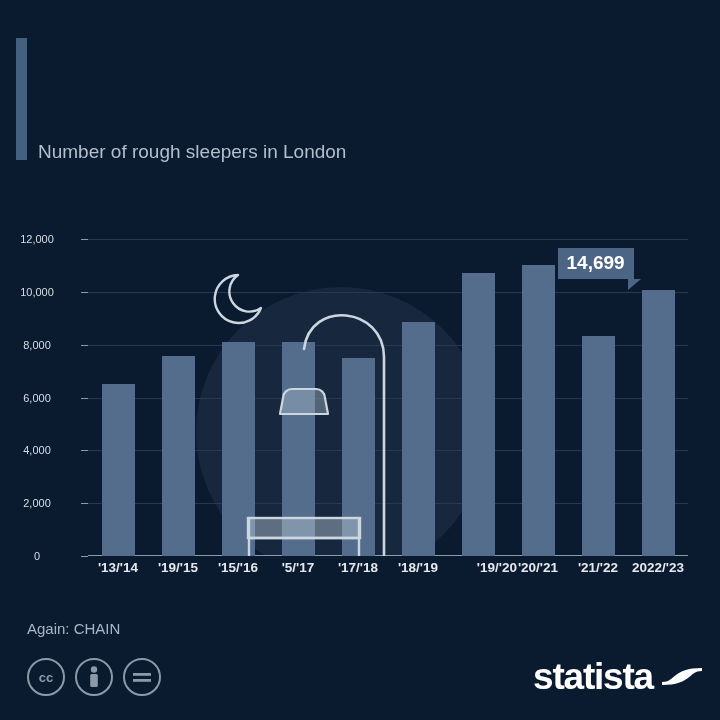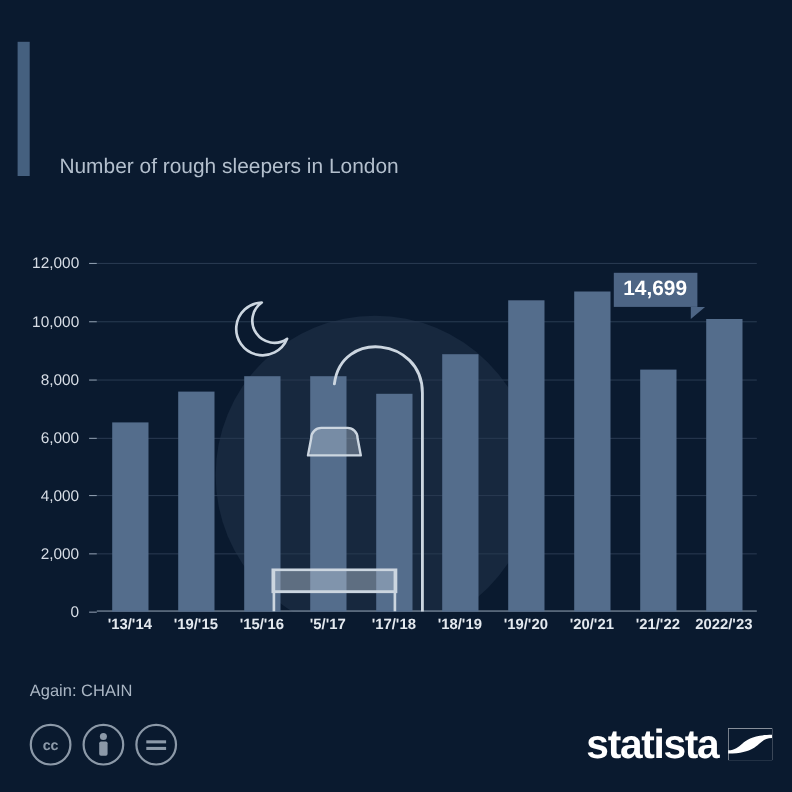--- a/index.html
+++ b/index.html
@@ -9,32 +9,32 @@
     font-family:"Liberation Sans", sans-serif;
     -webkit-font-smoothing:antialiased;
   }
   #page{position:relative;width:720px;height:720px;background:#0a1a2f;}
 
   
   .hdr{position:absolute;left:0;top:0;width:720px;height:196px;}
   .accent-bar{position:absolute;left:16px;top:38px;width:11px;height:122px;background:#45607f;}
   .title{position:absolute;left:46px;top:35px;width:640px;color:#ffffff;
     font-size:35px;line-height:41px;font-weight:bold;letter-spacing:-0.2px;}
-  .subtitle{position:absolute;left:54px;top:140px;width:640px;color:#b3bfcd;
+  .subtitle{position:absolute;left:38px;top:140px;width:640px;color:#b3bfcd;
     font-size:19px;line-height:24px;font-weight:normal;}
 
   
   .chart{position:absolute;left:0;top:196px;width:720px;height:400px;}
   .plot{position:absolute;left:88px;top:43px;width:600px;height:317px;}
 
   .gridline{position:absolute;left:0;width:600px;height:1px;background:#27384f;}
   .baseline{position:absolute;left:0;bottom:0;width:600px;height:1px;background:#8a99ab;}
 
-  .ylab{position:absolute;right:616px;width:70px;text-align:right;color:#d7dde5;
-    font-size:14px;line-height:14px;transform:translateY(-7px);white-space:nowrap;}
+  .ylab{position:absolute;right:616px;width:70px;text-align:center;color:#d7dde5;
+    font-size:11px;line-height:14px;transform:translateY(-7px);white-space:nowrap;}
   .ytick{position:absolute;left:-7px;width:7px;height:1px;background:#8a99ab;}
 
   
   .art{position:absolute;left:0;top:0;width:600px;height:317px;overflow:hidden;}
   .glow-circle{position:absolute;left:108px;top:48px;width:290px;height:290px;
     border-radius:50%;background:#17283e;}
 
   .bars{position:absolute;left:0;top:0;width:600px;height:317px;}
   .bar{position:absolute;bottom:0;width:33px;background:#546d8c;}
 
@@ -139,21 +139,21 @@
         </div>
     </div>
 
     <div class="xlabels" id="xlabels">
         <div class="xlab" style="left: -9px;">'13/'14</div>
         <div class="xlab" style="left: 51px;">'19/'15</div>
         <div class="xlab" style="left: 111px;">'15/'16</div>
         <div class="xlab" style="left: 171px;">'5/'17</div>
         <div class="xlab" style="left: 231px;">'17/'18</div>
         <div class="xlab" style="left: 291px;">'18/'19</div>
-        <div class="xlab" style="left: 351px;">'19/'20</div>
+        <div class="xlab" style="left: 351px; text-align: right;">'19/'20</div>
         <div class="xlab" style="left: 411px;">'20/'21</div>
         <div class="xlab" style="left: 471px;">'21/'22</div>
         <div class="xlab" style="left: 531px;">2022/'23</div>
       </div>
   </div>
 
   <div class="source">Again: CHAIN</div>
 
   <div class="cc" style="left:27px;">
     <svg width="34" height="34" viewBox="0 0 34 34">

